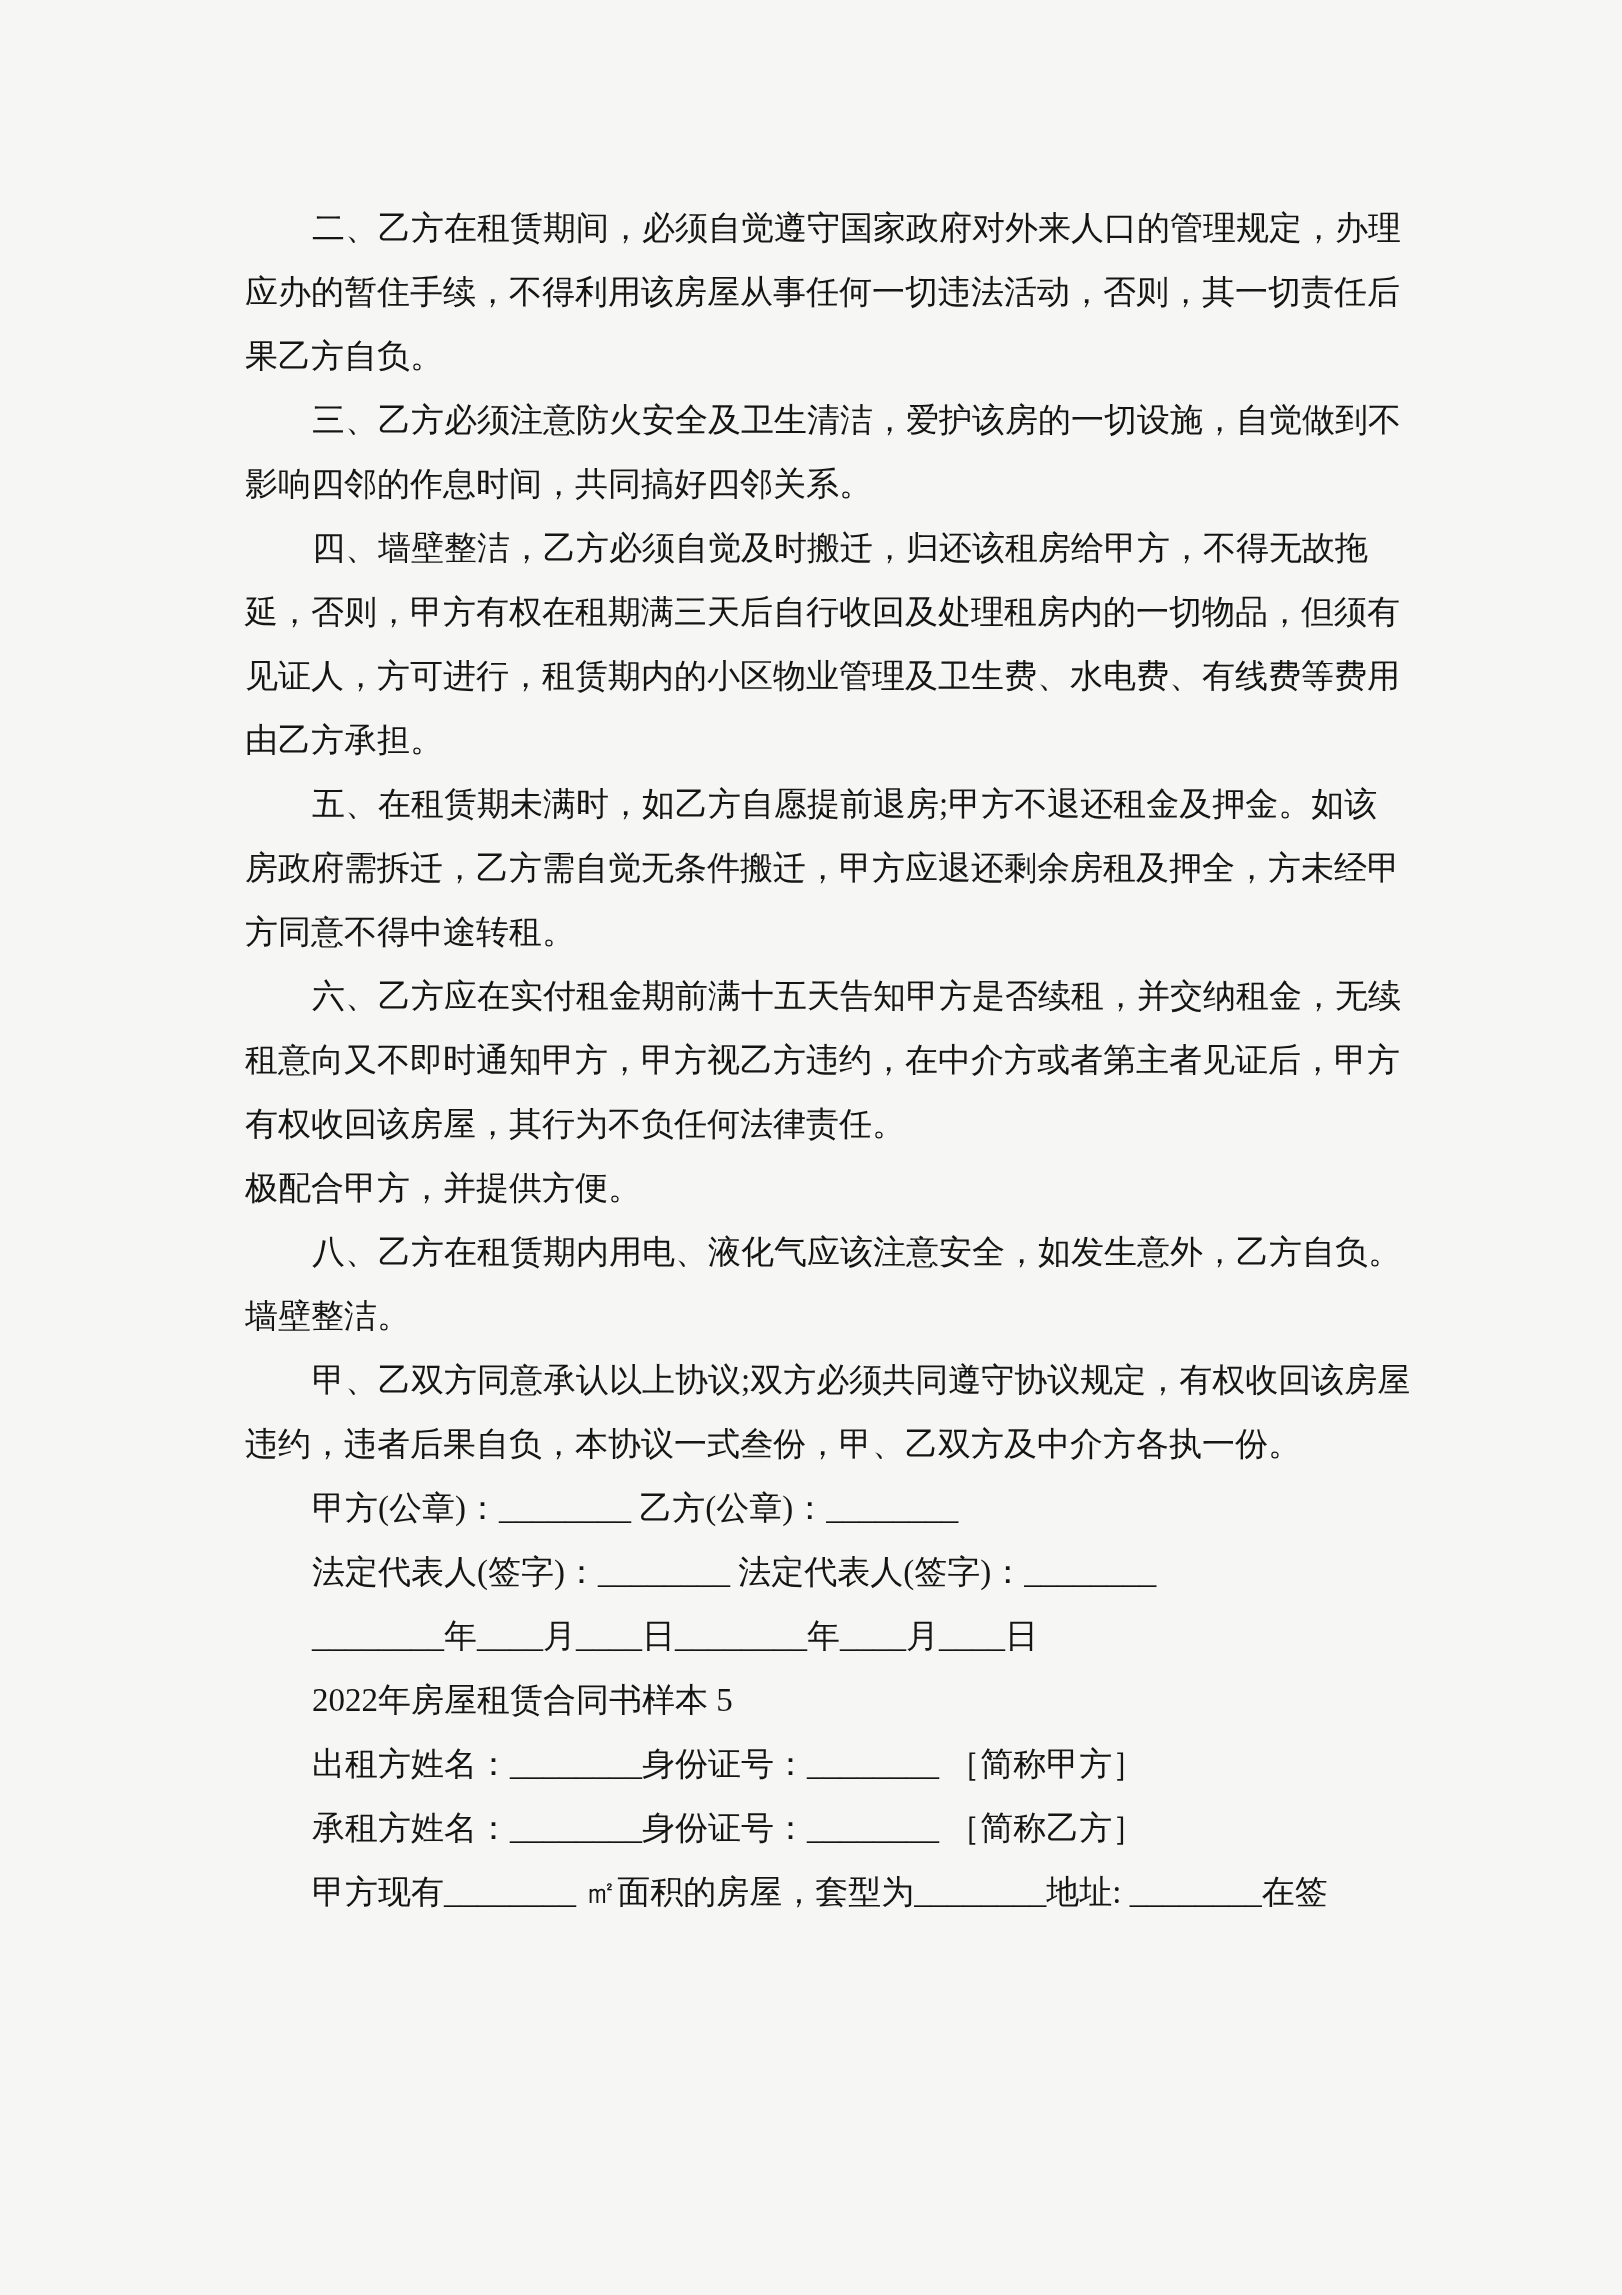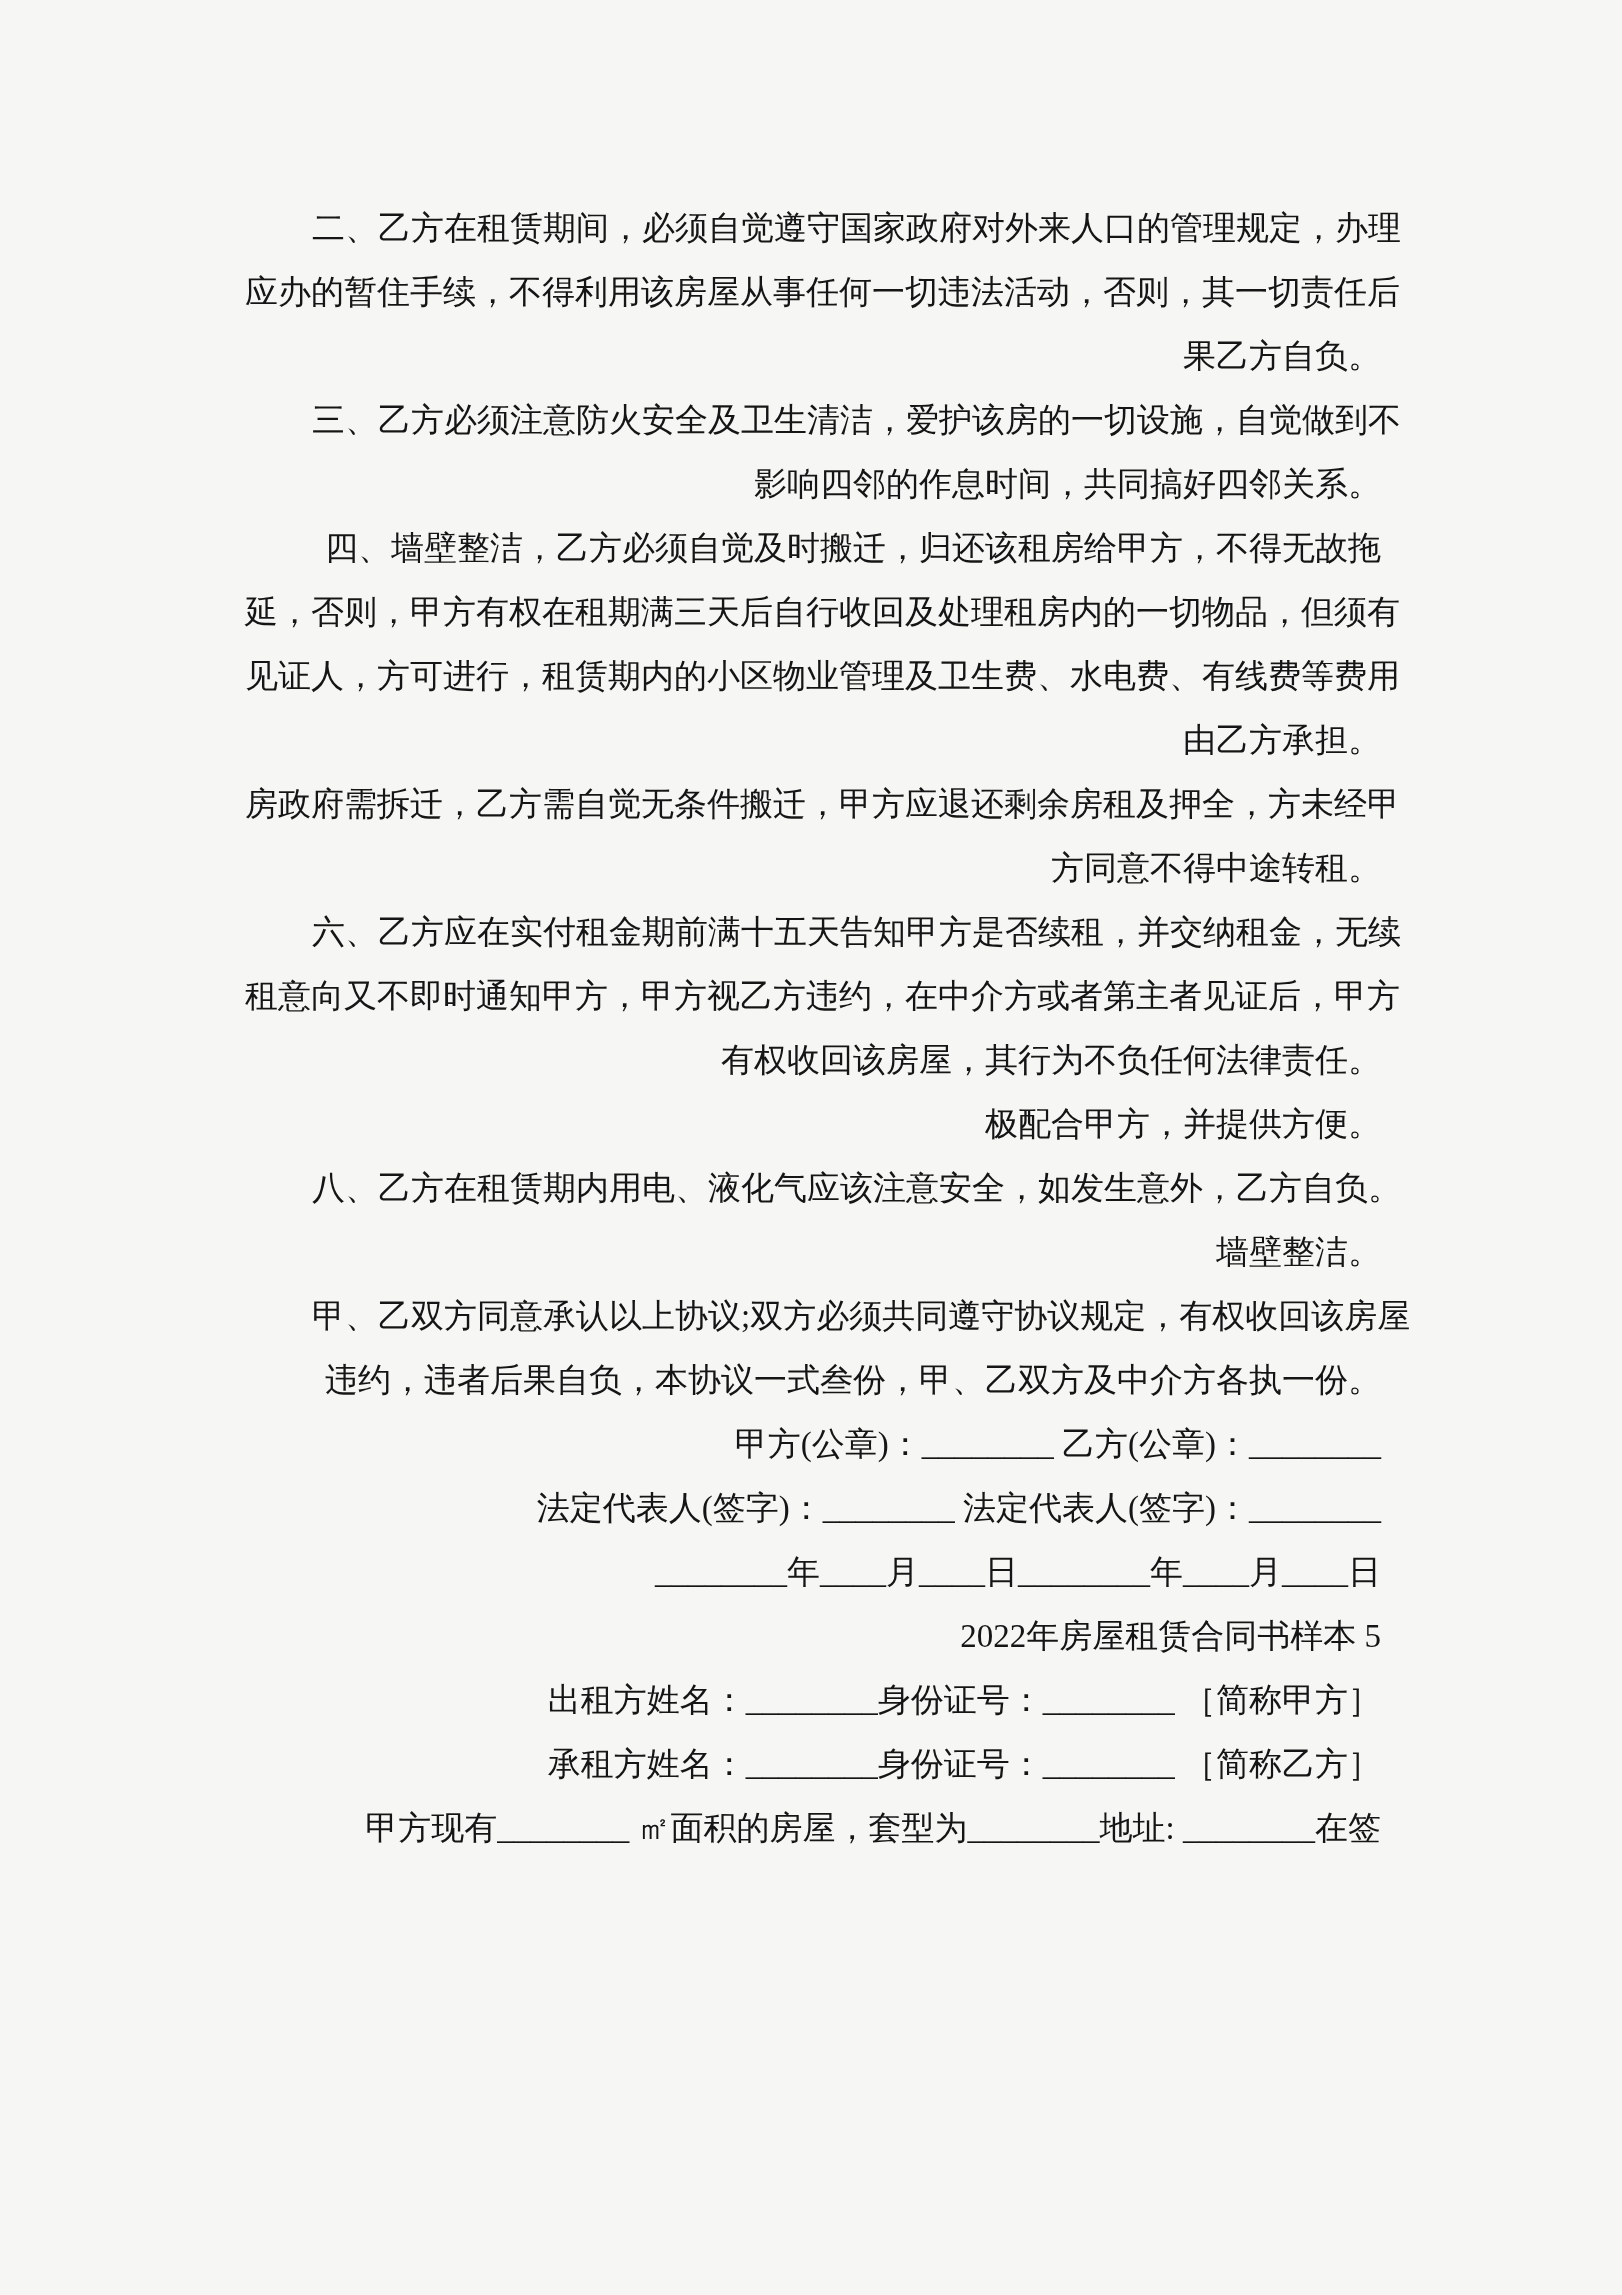--- a/index.html
+++ b/index.html
@@ -26,41 +26,41 @@
     top: 196px;
     width: 1136px;
   }
   .line {
     margin: 0;
     padding: 0;
     font-size: 33px;
     line-height: 64px;
     white-space: nowrap;
     letter-spacing: 0px;
-    text-align: right;
   }
   .line.indent {
     text-indent: 67px;
   }
 </style>
 </head>
 <body style="background: rgb(246, 246, 244);">
 
 <div class="page" style="background: rgb(246, 246, 244); color: rgb(21, 21, 21);">
   <main class="content">
 
   <p class="line indent">二、乙方在租赁期间，必须自觉遵守国家政府对外来人口的管理规定，办理</p>
       <p class="line">应办的暂住手续，不得利用该房屋从事任何一切违法活动，否则，其一切责任后</p>
       <p class="line">果乙方自负。</p>
       <p class="line indent">三、乙方必须注意防火安全及卫生清洁，爱护该房的一切设施，自觉做到不</p>
       <p class="line">影响四邻的作息时间，共同搞好四邻关系。</p>
       <p class="line indent">四、墙壁整洁，乙方必须自觉及时搬迁，归还该租房给甲方，不得无故拖</p>
       <p class="line">延，否则，甲方有权在租期满三天后自行收回及处理租房内的一切物品，但须有</p>
       <p class="line">见证人，方可进行，租赁期内的小区物业管理及卫生费、水电费、有线费等费用</p>
       <p class="line">由乙方承担。</p>
+      <p class="line indent">五、在租赁期未满时，如乙方自愿提前退房;甲方不退还租金及押金。如该</p>
       <p class="line">房政府需拆迁，乙方需自觉无条件搬迁，甲方应退还剩余房租及押全，方未经甲</p>
       <p class="line">方同意不得中途转租。</p>
       <p class="line indent">六、乙方应在实付租金期前满十五天告知甲方是否续租，并交纳租金，无续</p>
       <p class="line">租意向又不即时通知甲方，甲方视乙方违约，在中介方或者第主者见证后，甲方</p>
       <p class="line">有权收回该房屋，其行为不负任何法律责任。</p>
       <p class="line">极配合甲方，并提供方便。</p>
       <p class="line indent">八、乙方在租赁期内用电、液化气应该注意安全，如发生意外，乙方自负。</p>
       <p class="line">墙壁整洁。</p>
       <p class="line indent">甲、乙双方同意承认以上协议;双方必须共同遵守协议规定，有权收回该房屋</p>
       <p class="line">违约，违者后果自负，本协议一式叁份，甲、乙双方及中介方各执一份。</p>

